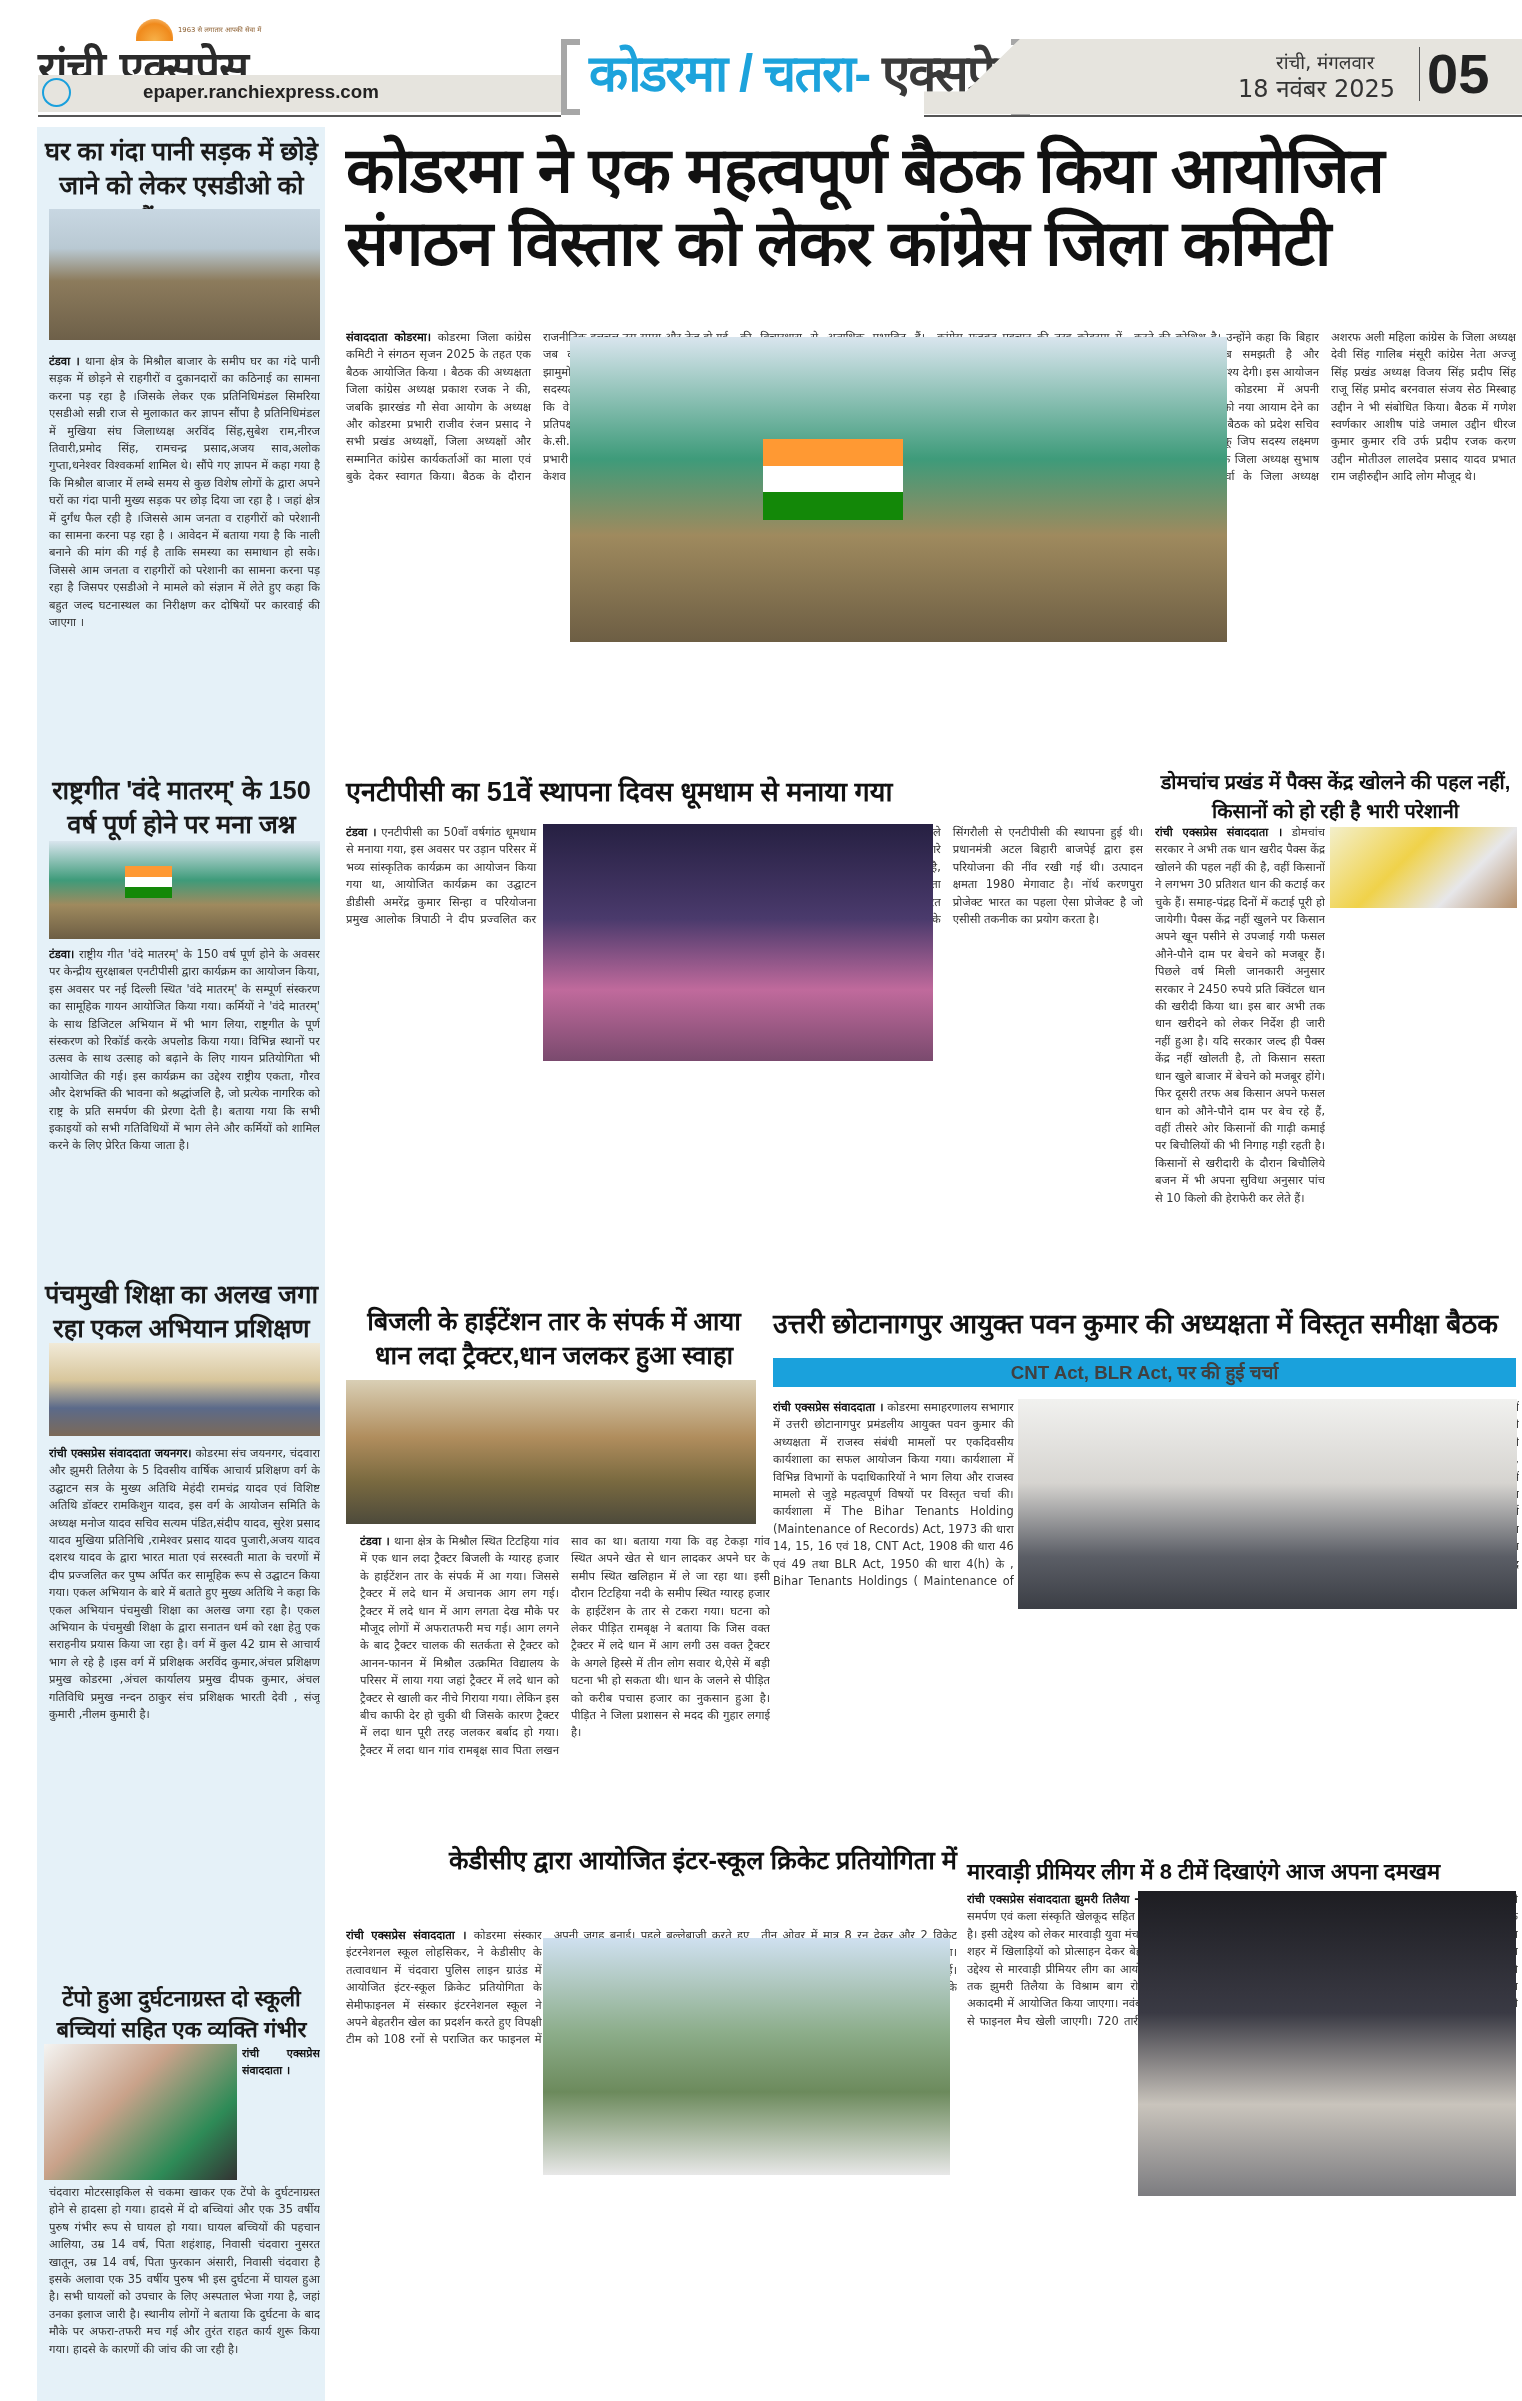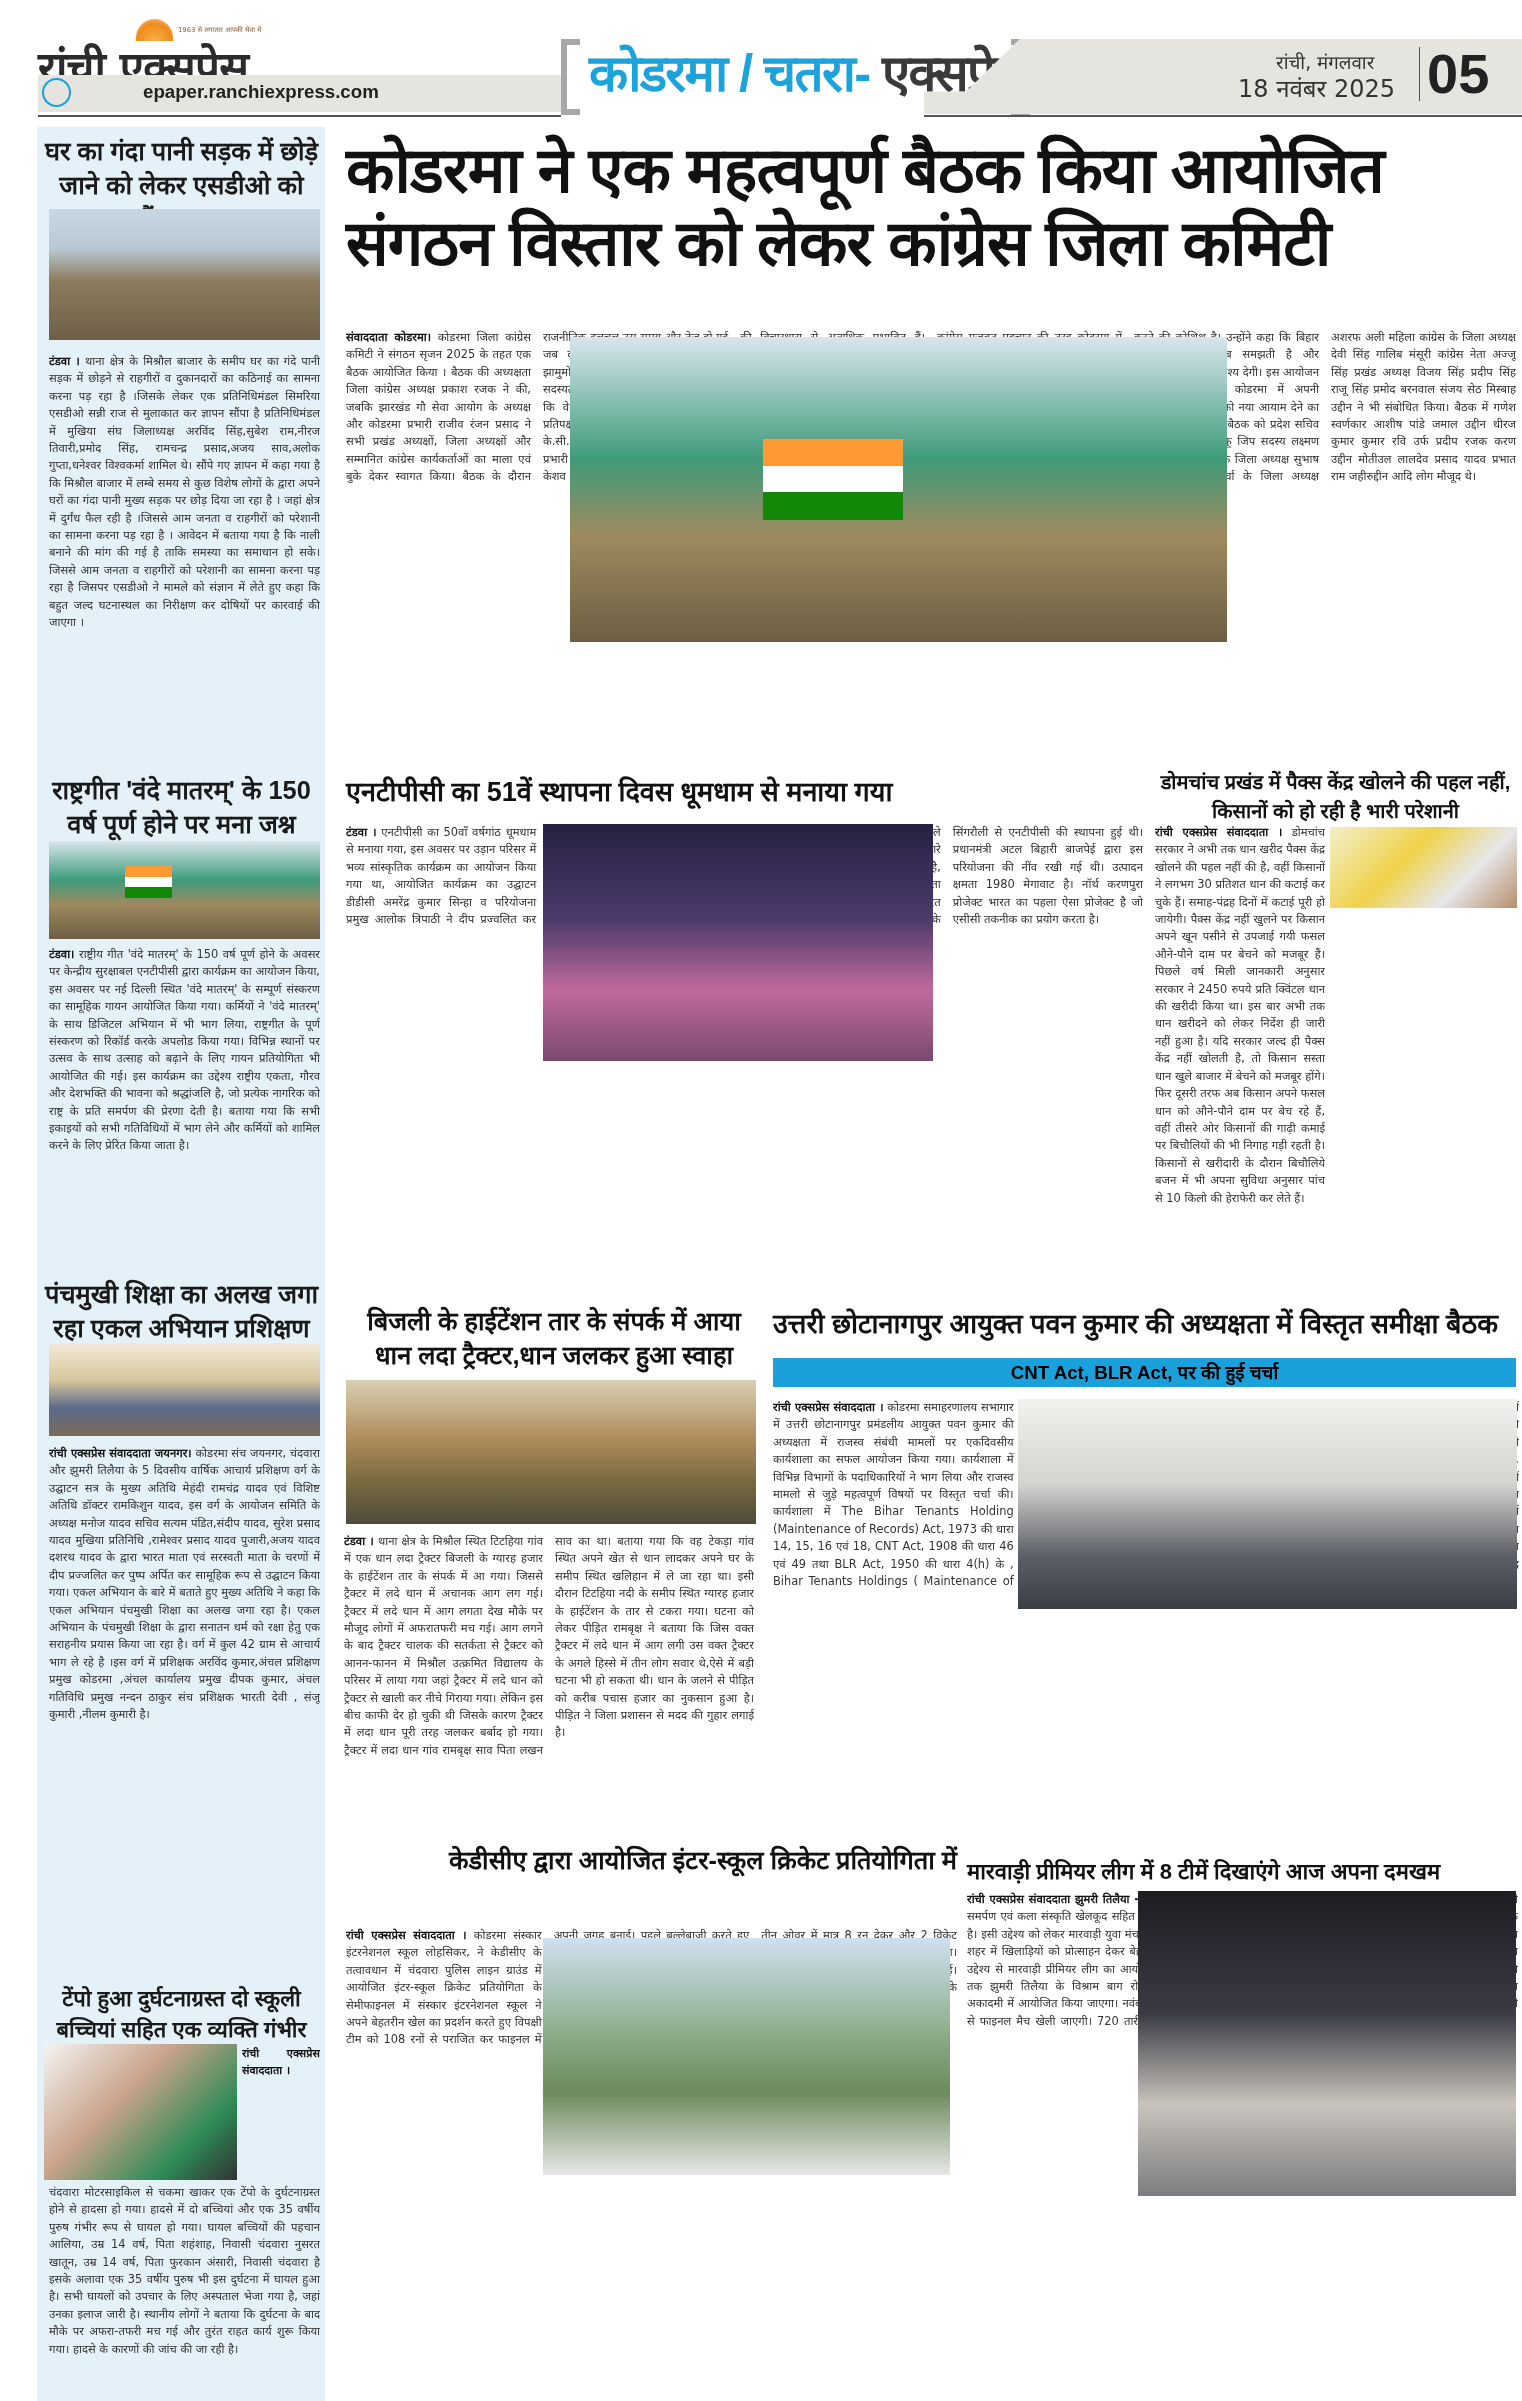--- a/index.html
+++ b/index.html
@@ -27,21 +27,21 @@
   
   .leftcol{left:37px;top:127px;width:288px;height:2274px;background:#e5f1f8;}
   h2{margin:0;font-family:"Liberation Sans",sans-serif;font-weight:bold;text-align:center;color:#1a1a1a;}
   .lh{font-size:25.4px;line-height:34px;}
   .body{font-size:11.4px;line-height:17.4px;text-align:justify;color:#333;}
   .body b{color:#111;}
   .photo{background:#888;overflow:hidden;}
   
   .main-h{left:346px;top:134px;width:1177px;font-family:"Liberation Sans",sans-serif;font-weight:bold;font-size:63px;line-height:73px;color:#111;letter-spacing:-0.8px;}
   .h-mid{font-family:"Liberation Sans",sans-serif;font-weight:bold;color:#111;}
-  .banner{background:#1aa1dc;color:#000000;text-align:center;font-family:"Liberation Sans",sans-serif;font-weight:bold;}
+  .banner{background:#1aa1dc;color:#404040;text-align:center;font-family:"Liberation Sans",sans-serif;font-weight:bold;}
   .col{column-gap:12px;}
   .ph-people{background:linear-gradient(180deg,#c8d7e2 0,#b9c9d3 30%,#8c7b5c 55%,#6e6049 100%);}
   .ph-flag{background:linear-gradient(180deg,#ff9933 0 33%,#fff 33% 66%,#138808 66% 100%);}
   .ph-stage{background:linear-gradient(180deg,#262042 0,#4a3a6c 40%,#c06a9c 70%,#7a4a6e 100%);}
   .ph-fire{background:linear-gradient(180deg,#d9cfb5 0,#b08d5d 40%,#7a6a40 70%,#4d4a3b 100%);}
   .ph-meeting{background:linear-gradient(180deg,#f1f1ef 0,#d6d4d0 40%,#5b5e66 75%,#3b3e45 100%);}
   .ph-cricket{background:linear-gradient(180deg,#cfe0f0 0,#8cad8a 40%,#6c8a5c 65%,#e8e8e8 100%);}
   .ph-night{background:linear-gradient(180deg,#1d1d22 0,#3a3a44 40%,#c9c4bc 70%,#7c7c80 100%);}
   .ph-sacks{background:linear-gradient(135deg,#f3efcb 0,#f0d24a 40%,#e7e7ea 70%,#b58f6a 100%);}
   .ph-school{background:linear-gradient(180deg,#f1ead8 0,#d8c69c 40%,#5b6a8a 70%,#7c6a58 100%);}
@@ -128,21 +128,21 @@
 
 <h2 class="abs h-mid" style="left:1153px;top:768px;width:365px;font-size:20px;line-height:29px;">डोमचांच प्रखंड में पैक्स केंद्र खोलने की पहल नहीं, किसानों को हो रही है भारी परेशानी</h2>
 <div class="abs body" style="left:1155px;top:824px;width:170px;height:441px;overflow:hidden;">
   <b>रांची एक्सप्रेस संवाददाता ।</b>
   <span>डोमचांच सरकार ने अभी तक धान खरीद पैक्स केंद्र खोलने की पहल नहीं की है, वहीं किसानों ने लगभग 30 प्रतिशत धान की कटाई कर चुके हैं। समाह-पंद्रह दिनों में कटाई पूरी हो जायेगी। पैक्स केंद्र नहीं खुलने पर किसान अपने खून पसीने से उपजाई गयी फसल औने-पौने दाम पर बेचने को मजबूर हैं। पिछले वर्ष मिली जानकारी अनुसार सरकार ने 2450 रुपये प्रति क्विंटल धान की खरीदी किया था। इस बार अभी तक धान खरीदने को लेकर निर्देश ही जारी नहीं हुआ है। यदि सरकार जल्द ही पैक्स केंद्र नहीं खोलती है, तो किसान सस्ता धान खुले बाजार में बेचने को मजबूर होंगे। फिर दूसरी तरफ अब किसान अपने फसल धान को औने-पौने दाम पर बेच रहे हैं, वहीं तीसरे ओर किसानों की गाढ़ी कमाई पर बिचौलियों की भी निगाह गड़ी रहती है। किसानों से खरीदारी के दौरान बिचौलिये बजन में भी अपना सुविधा अनुसार पांच से 10 किलो की हेराफेरी कर लेते हैं।</span>
 </div>
 <div class="abs photo ph-sacks" style="left:1330px;top:827px;width:187px;height:81px;"></div>
 
 <h2 class="abs h-mid" style="left:346px;top:1304px;width:416px;font-size:25.4px;line-height:34px;">बिजली के हाईटेंशन तार के संपर्क में आया धान लदा ट्रैक्टर,धान जलकर हुआ स्वाहा</h2>
 <div class="abs photo ph-fire" style="left:346px;top:1380px;width:410px;height:144px;"></div>
-<div class="abs body col" style="left:344px;top:1533px;width:410px;height:288px;column-count:2;overflow:hidden;">
+<div class="abs body col" style="left:360px;top:1533px;width:410px;height:288px;column-count:2;overflow:hidden;">
   <b>टंडवा ।</b>
   <span>थाना क्षेत्र के मिश्रौल स्थित टिटहिया गांव में एक धान लदा ट्रैक्टर बिजली के ग्यारह हजार के हाईटेंशन तार के संपर्क में आ गया। जिससे ट्रैक्टर में लदे धान में अचानक आग लग गई। ट्रैक्टर में लदे धान में आग लगता देख मौके पर मौजूद लोगों में अफरातफरी मच गई। आग लगने के बाद ट्रैक्टर चालक की सतर्कता से ट्रैक्टर को आनन-फानन में मिश्रौल उत्क्रमित विद्यालय के परिसर में लाया गया जहां ट्रैक्टर में लदे धान को ट्रैक्टर से खाली कर नीचे गिराया गया। लेकिन इस बीच काफी देर हो चुकी थी जिसके कारण ट्रैक्टर में लदा धान पूरी तरह जलकर बर्बाद हो गया। ट्रैक्टर में लदा धान गांव रामबृक्ष साव पिता लखन साव का था। बताया गया कि वह टेकड़ा गांव स्थित अपने खेत से धान लादकर अपने घर के समीप स्थित खलिहान में ले जा रहा था। इसी दौरान टिटहिया नदी के समीप स्थित ग्यारह हजार के हाईटेंशन के तार से टकरा गया। घटना को लेकर पीड़ित रामबृक्ष ने बताया कि जिस वक्त ट्रैक्टर में लदे धान में आग लगी उस वक्त ट्रैक्टर के अगले हिस्से में तीन लोग सवार थे,ऐसे में बड़ी घटना भी हो सकता थी। धान के जलने से पीड़ित को करीब पचास हजार का नुकसान हुआ है। पीड़ित ने जिला प्रशासन से मदद की गुहार लगाई है।</span>
 </div>
 
 <h2 class="abs h-mid" style="left:773px;top:1304px;width:746px;font-size:27px;text-align:left;">उत्तरी छोटानागपुर आयुक्त पवन कुमार की अध्यक्षता में विस्तृत समीक्षा बैठक</h2>
 <div class="abs banner" style="left:773px;top:1358px;width:743px;height:29px;line-height:29px;font-size:18.7px;">CNT Act, BLR Act, पर की हुई चर्चा</div>
 <div class="abs body col" style="left:773px;top:1399px;width:746px;height:424px;column-count:3;overflow:hidden;">
   <b>रांची एक्सप्रेस संवाददाता ।</b>
   <span>कोडरमा समाहरणालय सभागार में उत्तरी छोटानागपुर प्रमंडलीय आयुक्त पवन कुमार की अध्यक्षता में राजस्व संबंधी मामलों पर एकदिवसीय कार्यशाला का सफल आयोजन किया गया। कार्यशाला में विभिन्न विभागों के पदाधिकारियों ने भाग लिया और राजस्व मामलो से जुड़े महत्वपूर्ण विषयों पर विस्तृत चर्चा की। कार्यशाला में The Bihar Tenants Holding (Maintenance of Records) Act, 1973 की धारा 14, 15, 16 एवं 18, CNT Act, 1908 की धारा 46 एवं 49 तथा BLR Act, 1950 की धारा 4(h) के , Bihar Tenants Holdings ( Maintenance of Record) Act, 1973, JBCA, Khas Mahal Land के विभिन्न प्रावधानों तथा उसके अंतर्गत लंबित केस विस्तृत रूप से चर्चा की गई। इसके अतिरिक्त CNT Act, 1908 के सभी 13 संशोधनों पर भी विस्तृत जानकारी दी गई। बैठक में भूमि हस्तांतरण, भूमि अधिग्रहण, बंदोबस्ती, लीज, दाखिल-खारिज, केवाला, खतियान जमाबंदी, एसी कोर्ट/डीसी कोर्ट मामलों, भूमि वापसी से जुड़े आदेशों, उत्तराधिकार, वंशावली, पारिवारिक प्रमाण पत्र एवं अन्य राजस्व मामलों पर विस्तार से चर्चा की गई। अधिकारियों को दिशा-निर्देश प्रदान किए गए। प्रमंडलीय आयुक्त पवन कुमार ने अंचलवार व विभागवार लंबित प्रकरणों की स्थिति की समीक्षा की तथा मामलों के निष्पादन में आ रही कठिनाइयों पर विस्तार से चर्चा की। संवेदनशीलता अनिवार्य रूप से सुनिश्चित की जाए। कार्यशाला का समापन सभी अधिकारियों को आवश्यक दिशानिर्देशों के साथ किया गया, ताकि राजस्व मामलों के निष्पादन की गति एवं गुणवत्ता में सुधार सुनिश्चित किया जा सके। कार्यशाला में उपायुक्त ऋतुराज, उप विकास आयुक्त रवि जैन, अपर समाहर्ता पूनम कुजूर, अनुमंडल पदाधिकारी रिया सिंह, प्रभारी जिला राजस्व पदाधिकारी प्रदीप कुमार शुक्ला, जिला भू- अर्जन पदाधिकारी आदि सहित सभी अंचलाधिकारी व अन्य मौजूद रहे।</span>
 </div>

